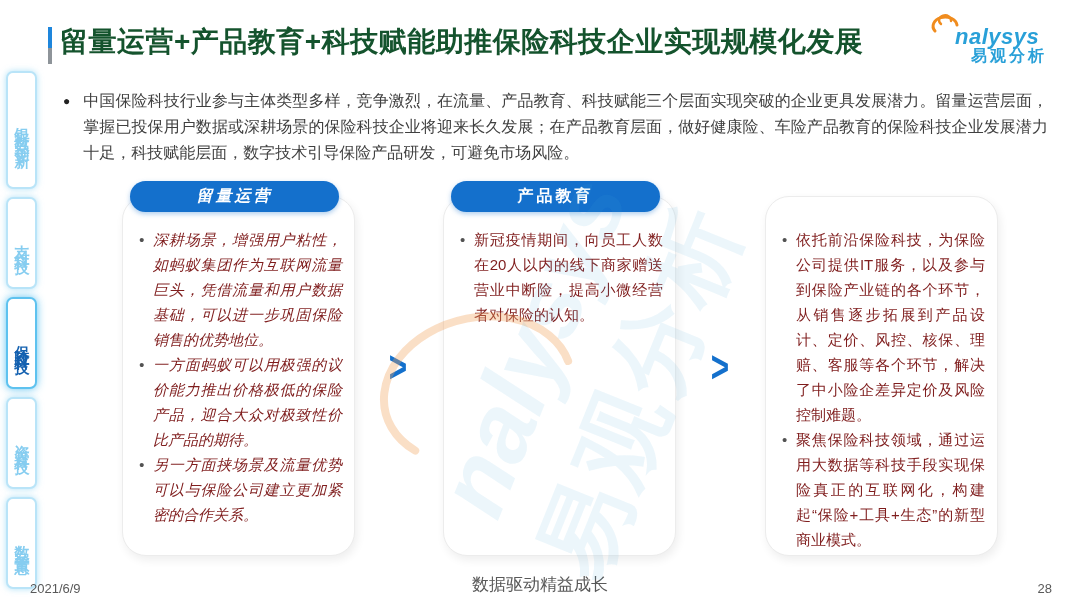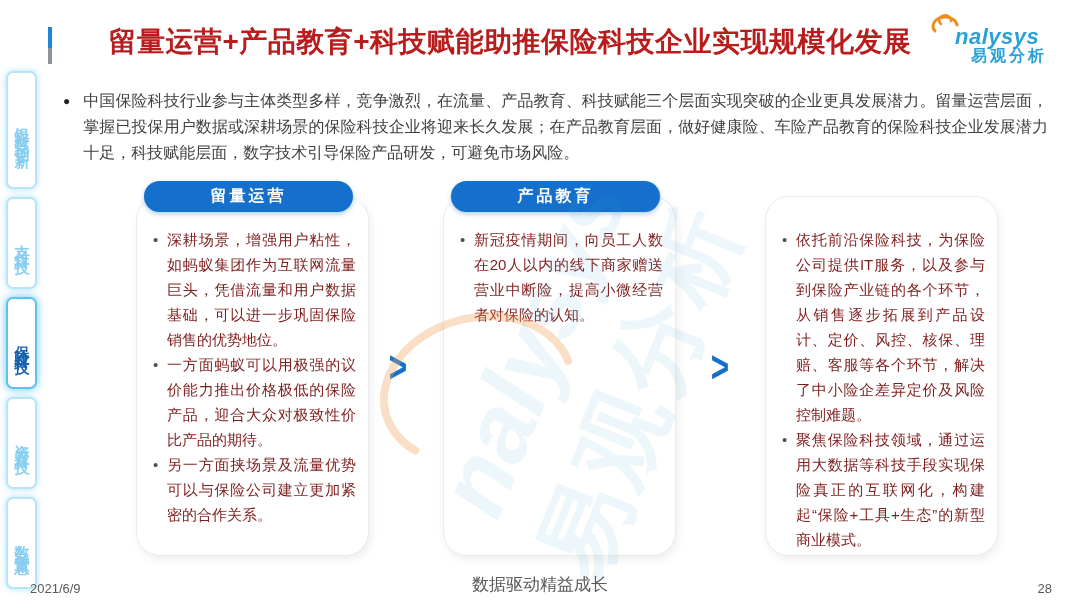--- a/index.html
+++ b/index.html
@@ -5,21 +5,21 @@
   * { margin:0; padding:0; box-sizing:border-box; }
   html,body { background:#ffffff; }
   body { font-family:"Liberation Sans","DejaVu Sans",sans-serif; }
   .slide { position:relative; width:1080px; height:608px; background:#fff; overflow:hidden; }
 
   
   .accent-bar { position:absolute; left:48px; top:27px; width:4px; height:37px; }
   .accent-bar .seg-top { display:block; width:100%; height:21px; background:#1e86dc; }
   .accent-bar .seg-bottom { display:block; width:100%; height:16px; background:#8e9499; }
   .page-title { position:absolute; left:60px; top:22px; width:900px; font-size:28px; line-height:40px;
-                font-weight:700; color:#b91c1c; letter-spacing:.5px; white-space:nowrap;text-align:center; }
+                font-weight:700; color:#14532d; letter-spacing:.5px; white-space:nowrap; }
 
   .logo { position:absolute; right:14px; top:14px; width:135px; height:52px; }
   .logo svg { position:absolute; left:-2px; top:-4px; }
   .logo-en { position:absolute; left:24px; top:10px; font-size:22px; font-style:italic; font-weight:700;
              color:#29a0d8; letter-spacing:.5px; }
   .logo-cn { position:absolute; left:40px; top:32px; font-size:16px; font-weight:800; color:#29a0d8;
              letter-spacing:3px; }
 
   
   .intro { position:absolute; left:63px; top:88px; width:985px; display:flex; gap:13px; }
@@ -34,21 +34,21 @@
               writing-mode:vertical-rl; text-orientation:upright; letter-spacing:5px;
               display:flex; align-items:center; justify-content:center; cursor:pointer; }
   .side-tab.h6 { height:118px; }
   .side-tab.h4 { height:92px; }
   .side-tab.active { color:#1461b0; font-weight:800; border-color:#5ec2ef;
                      box-shadow:0 0 8px rgba(80,190,240,.9); }
 
   
   .card { position:absolute; top:196px; height:360px; width:233px; background:#fff;
           border:1px solid #ececec; border-radius:24px; box-shadow:2px 4px 10px rgba(0,0,0,.07); }
-  .card-1 { left:136px; } .card-2 { left:443px; } .card-3 { left:765px; }
+  .card-1 { left:122px;font-style:italic; } .card-2 { left:443px; } .card-3 { left:765px; }
   .pill { position:absolute; top:-16px; left:7px; right:15px; height:31px; border-radius:16px;
           background:#1470cc; color:#fff; font-size:16px; font-weight:700; letter-spacing:3px;
           display:flex; align-items:center; justify-content:center;
           box-shadow:0 2px 5px rgba(20,112,204,.35); }
   .card-body { padding:30px 12px 10px 13px; height:100%; overflow:hidden; }
   .card-body ul { list-style:none; }
   .card-body li { position:relative; padding-left:17px; font-size:15px; line-height:25px;
                   color:#7f1d1d; text-align:justify; }
   .card-body li::before { content:"\2022"; position:absolute; left:3px; top:0; color:#525252; }
 

